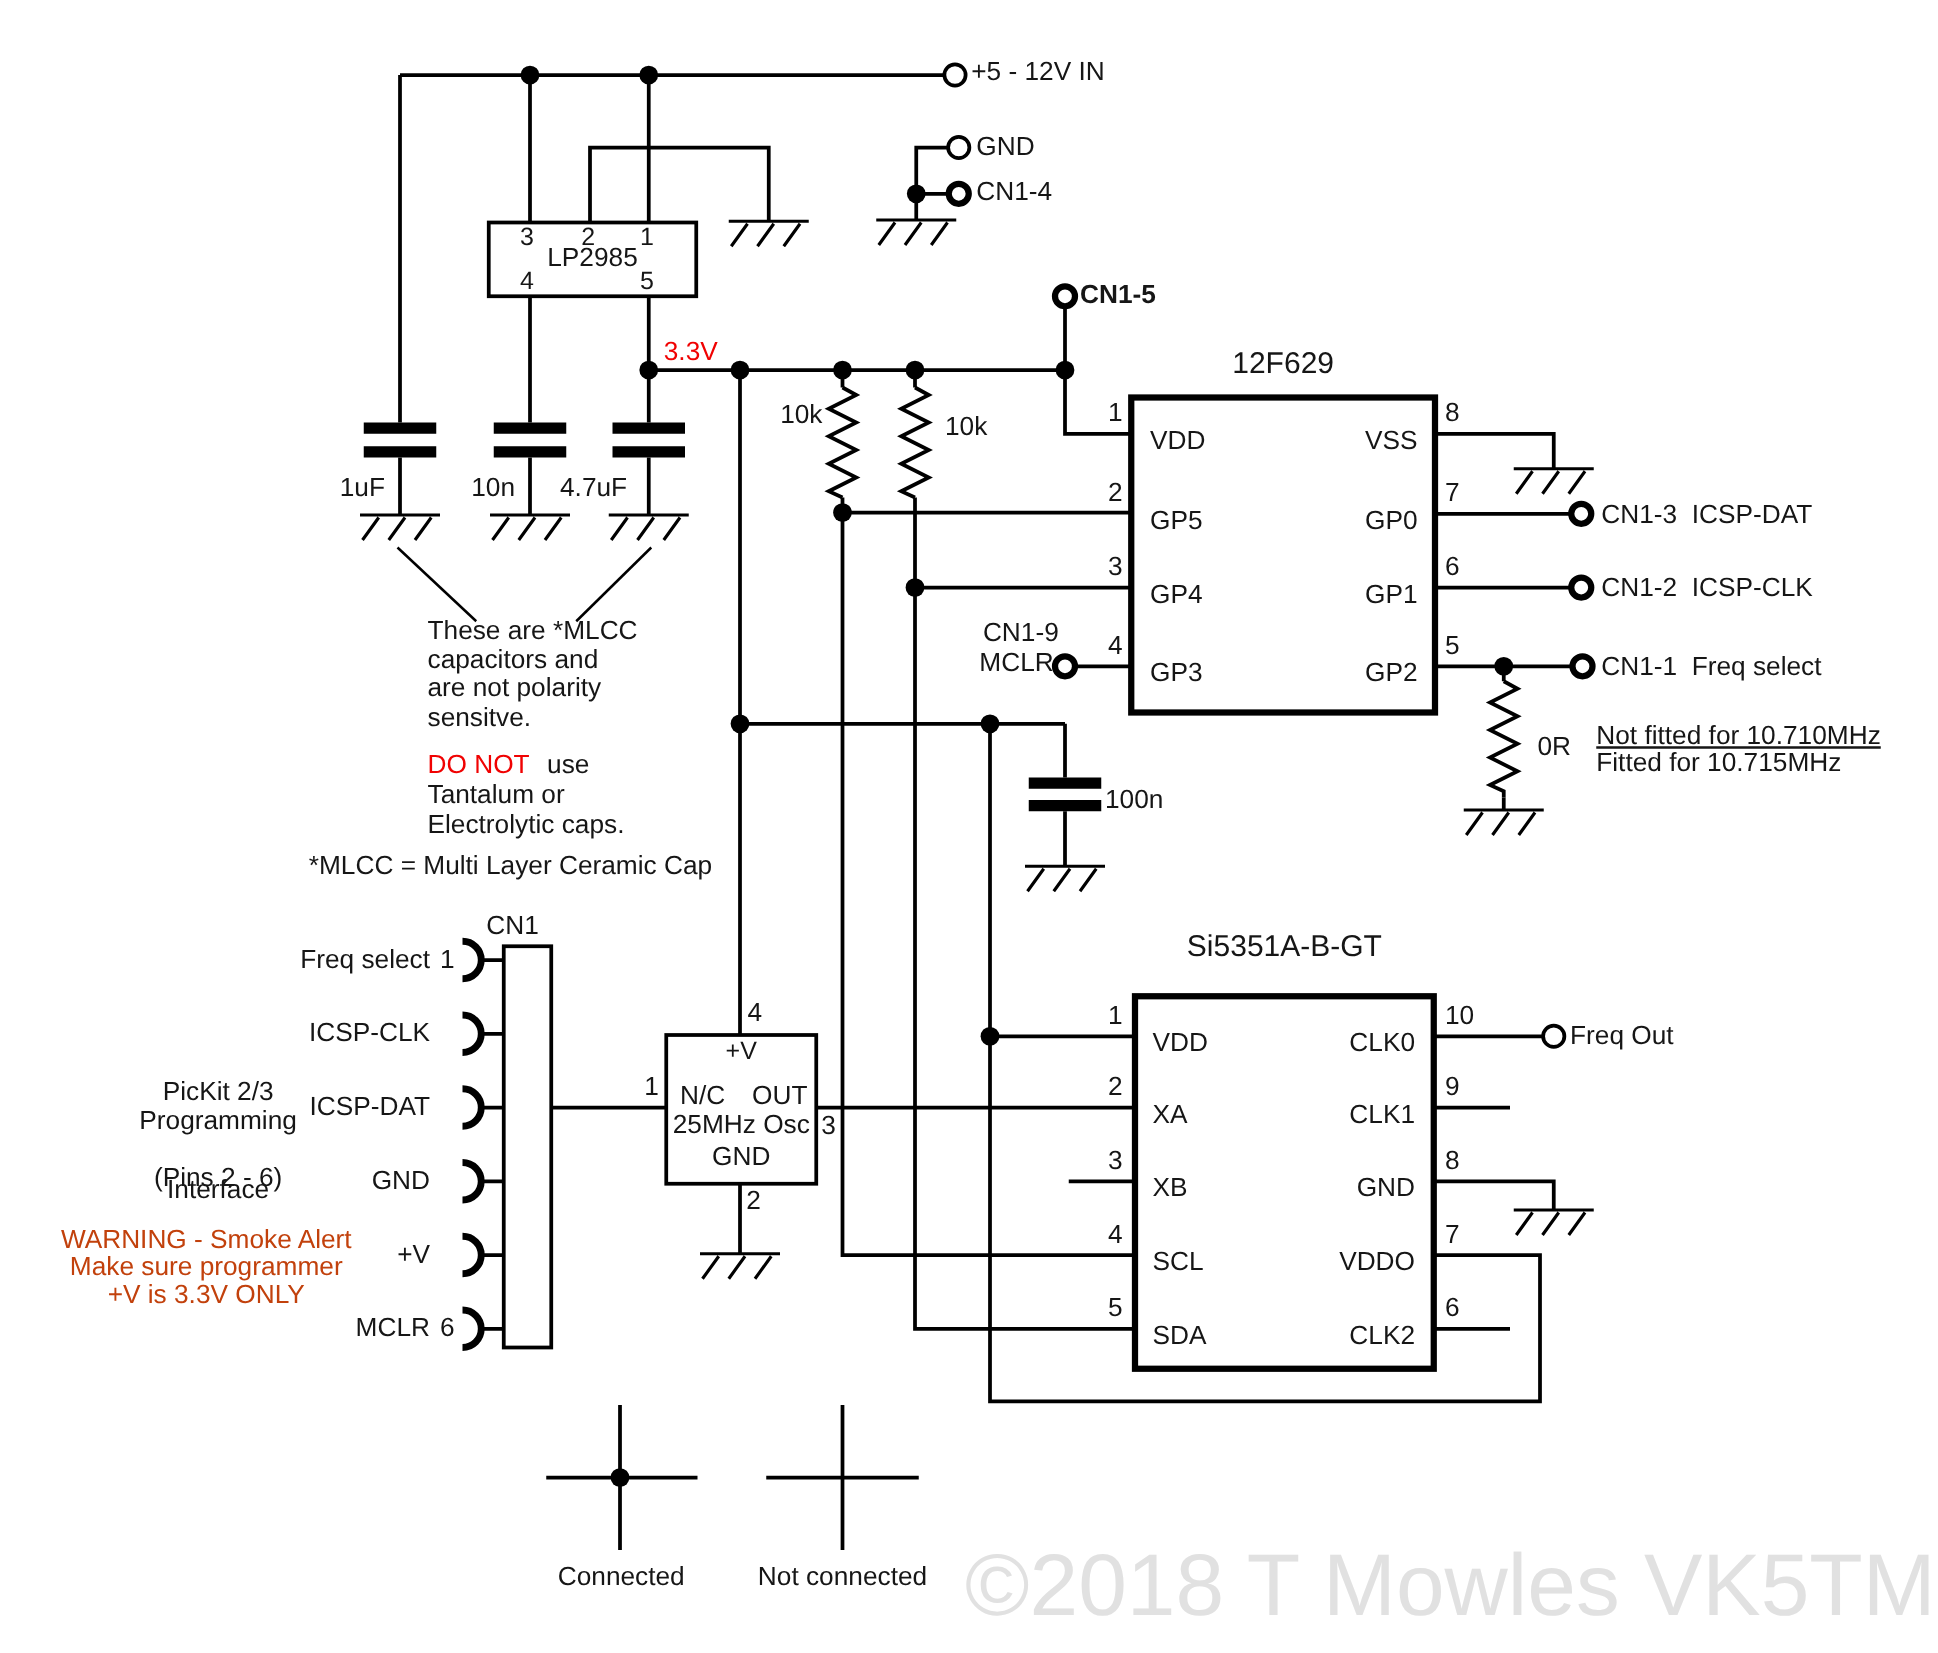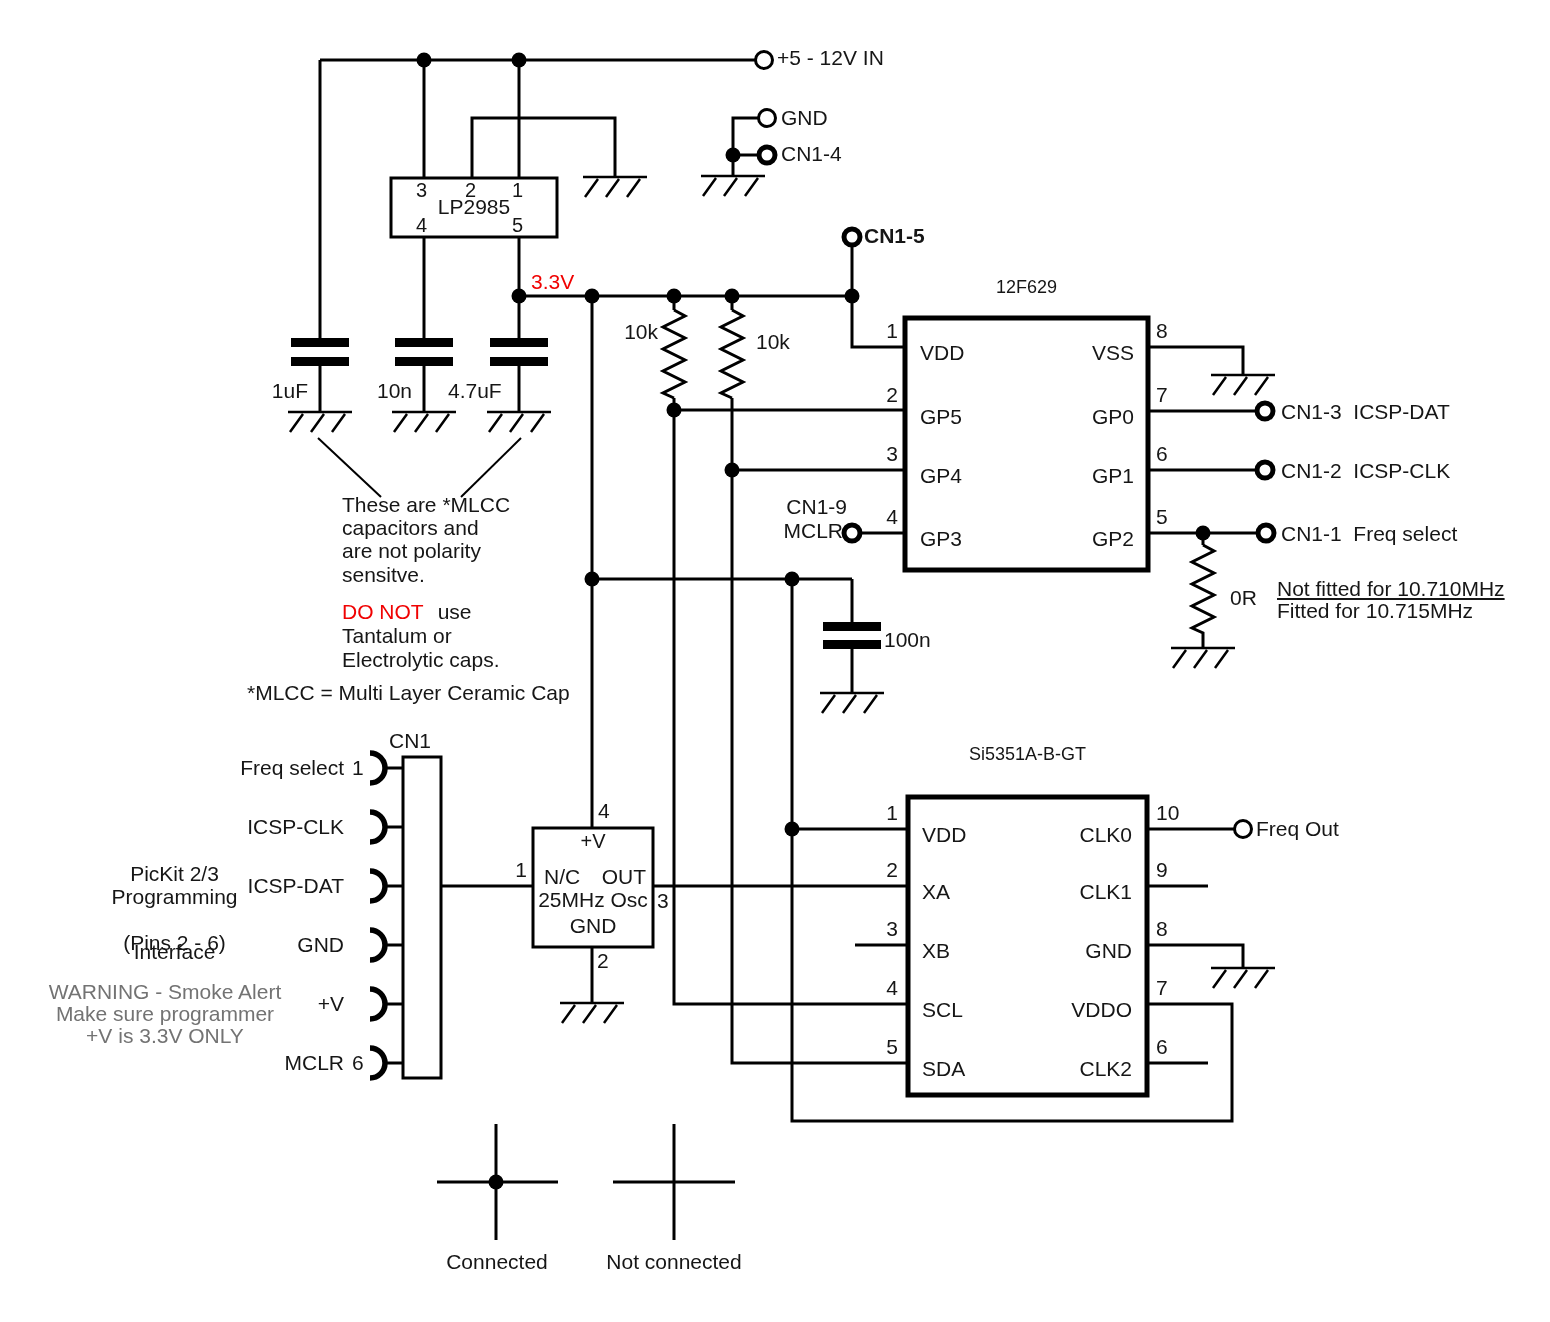--- a/index.html
+++ b/index.html
@@ -4,22 +4,22 @@
 <style>
   html,body{margin:0;padding:0;background:#fff;}
   #schematic{position:relative;width:1550px;height:1322px;background:#ffffff;overflow:hidden;
              font-family:"Liberation Sans", sans-serif;}
   #gfx{position:absolute;left:0;top:0;}
   .lbl{position:absolute;font:21px/1.08 "Liberation Sans",sans-serif;color:#161616;white-space:pre;}
   .sm{font-size:20px;}
   .ra{text-align:right;}
   .ctr{text-align:center;}
   .red{color:#f00202;}
-  .warn{color:#737373;}
-  .title{font-size:18px;}
+  .warn{color:#c2410c;}
+  .title{font-size:24px;}
   .wm{position:absolute;font:70px/1 "Liberation Sans",sans-serif;color:#e1e1e1;white-space:pre;}
   .gap{display:inline-block;width:14px;}
 </style>
 </head>
 <body>
 
 <div id="schematic">
 
   <svg id="gfx" width="1550" height="1322" viewBox="0 0 1550 1322">
 
@@ -289,14 +289,15 @@
   <div class="lbl ra" style="left:1032px;top:824px;width:100px;">CLK0</div>
   <div class="lbl ra" style="left:1032px;top:881px;width:100px;">CLK1</div>
   <div class="lbl ra" style="left:1032px;top:940px;width:100px;">GND</div>
   <div class="lbl ra" style="left:1032px;top:999px;width:100px;">VDDO</div>
   <div class="lbl ra" style="left:1032px;top:1058px;width:100px;">CLK2</div>
   <div class="lbl" style="left:1256px;top:818px;">Freq Out</div>
 
   <div class="lbl ctr" style="left:437px;top:1251px;width:120px;">Connected</div>
   <div class="lbl ctr" style="left:602px;top:1251px;width:144px;">Not connected</div>
 
+  <div class="wm" style="left:772px;top:1233px;">©2018 T Mowles VK5TM</div>
 
 </div>
 
 </body></html>

